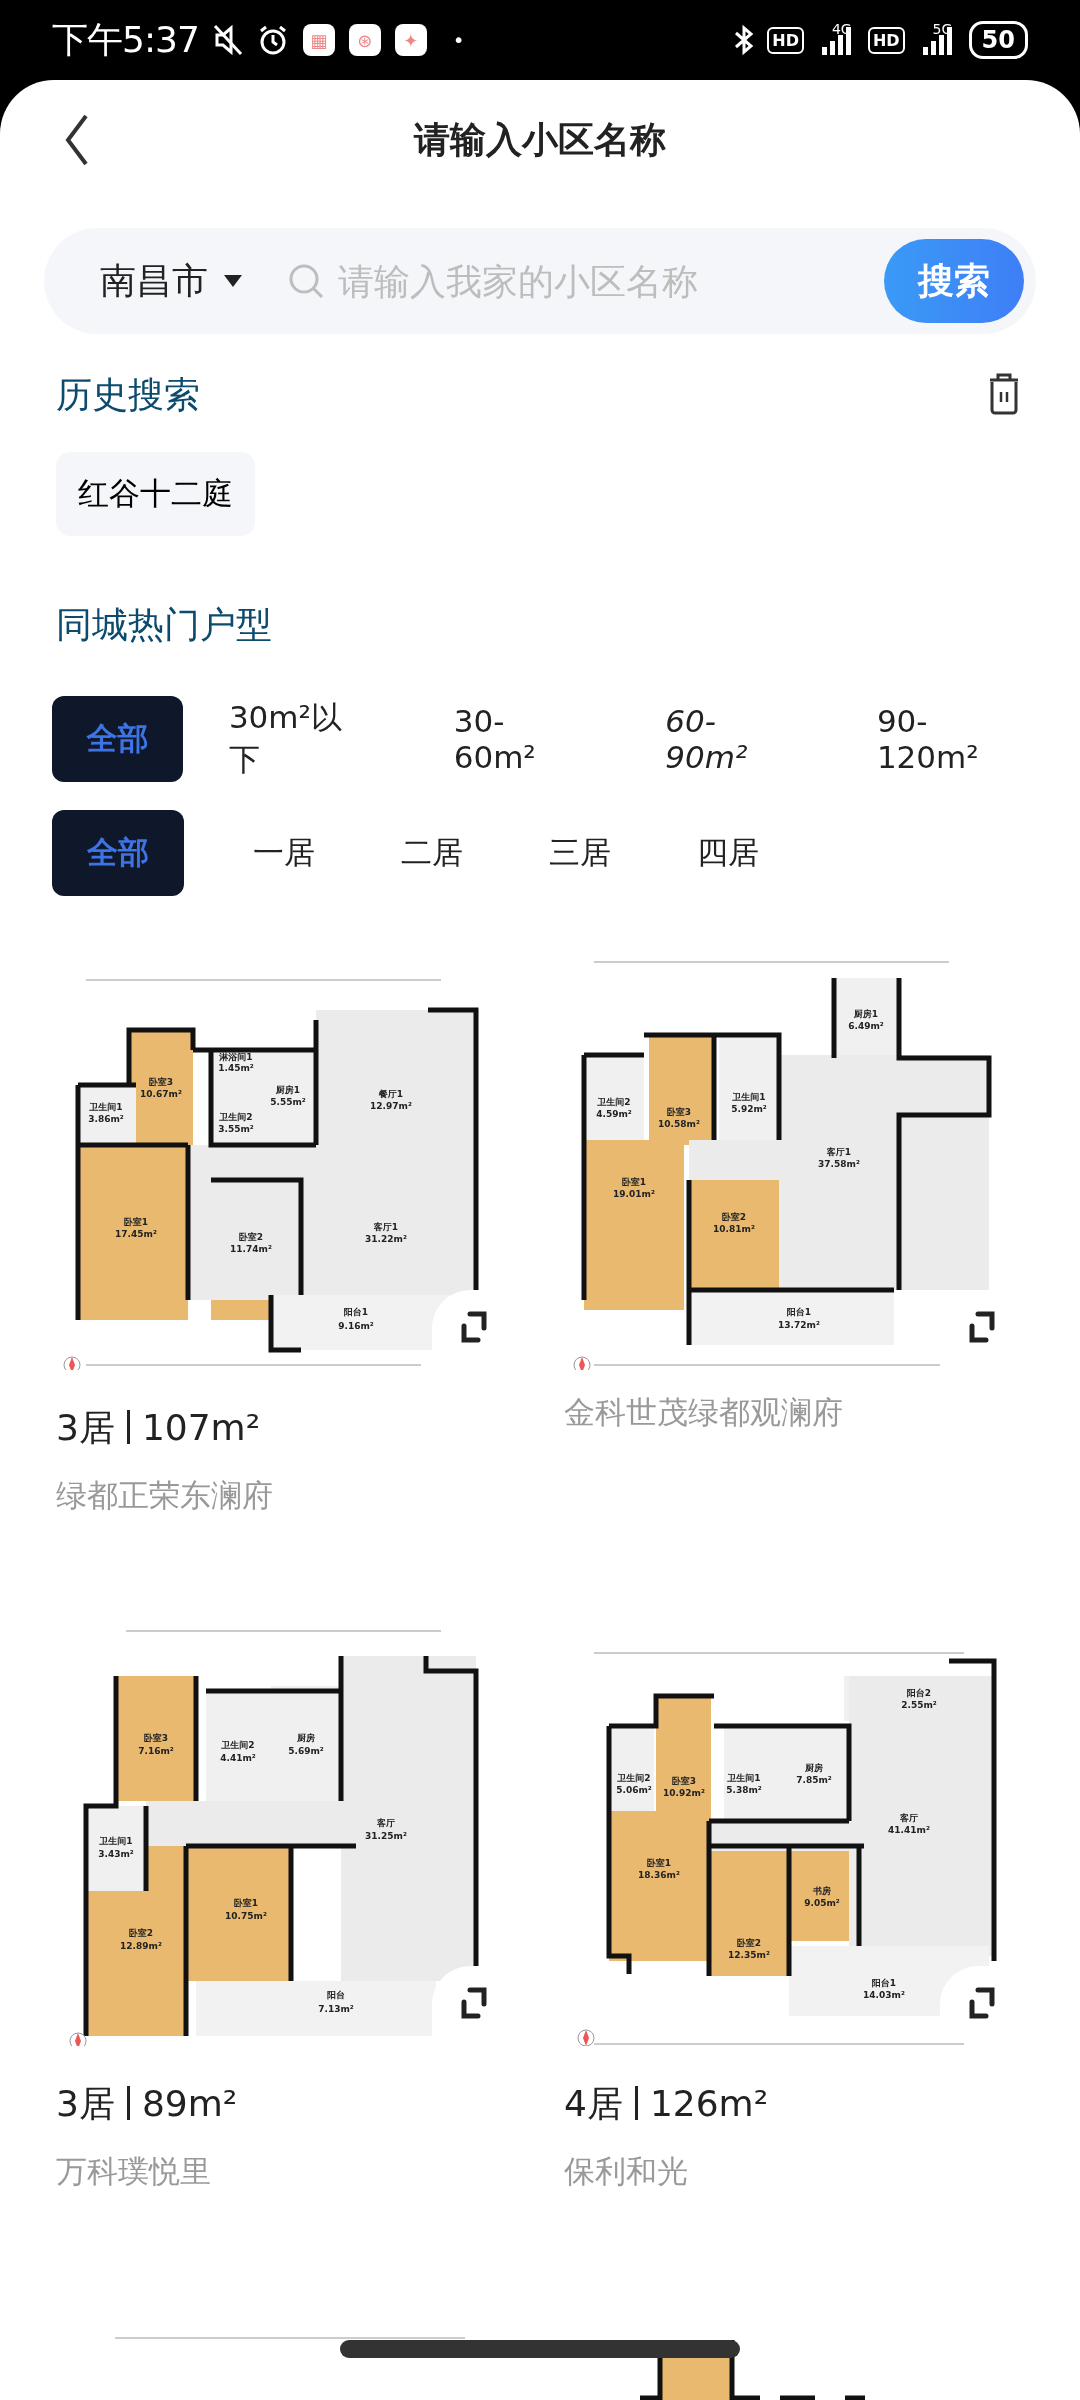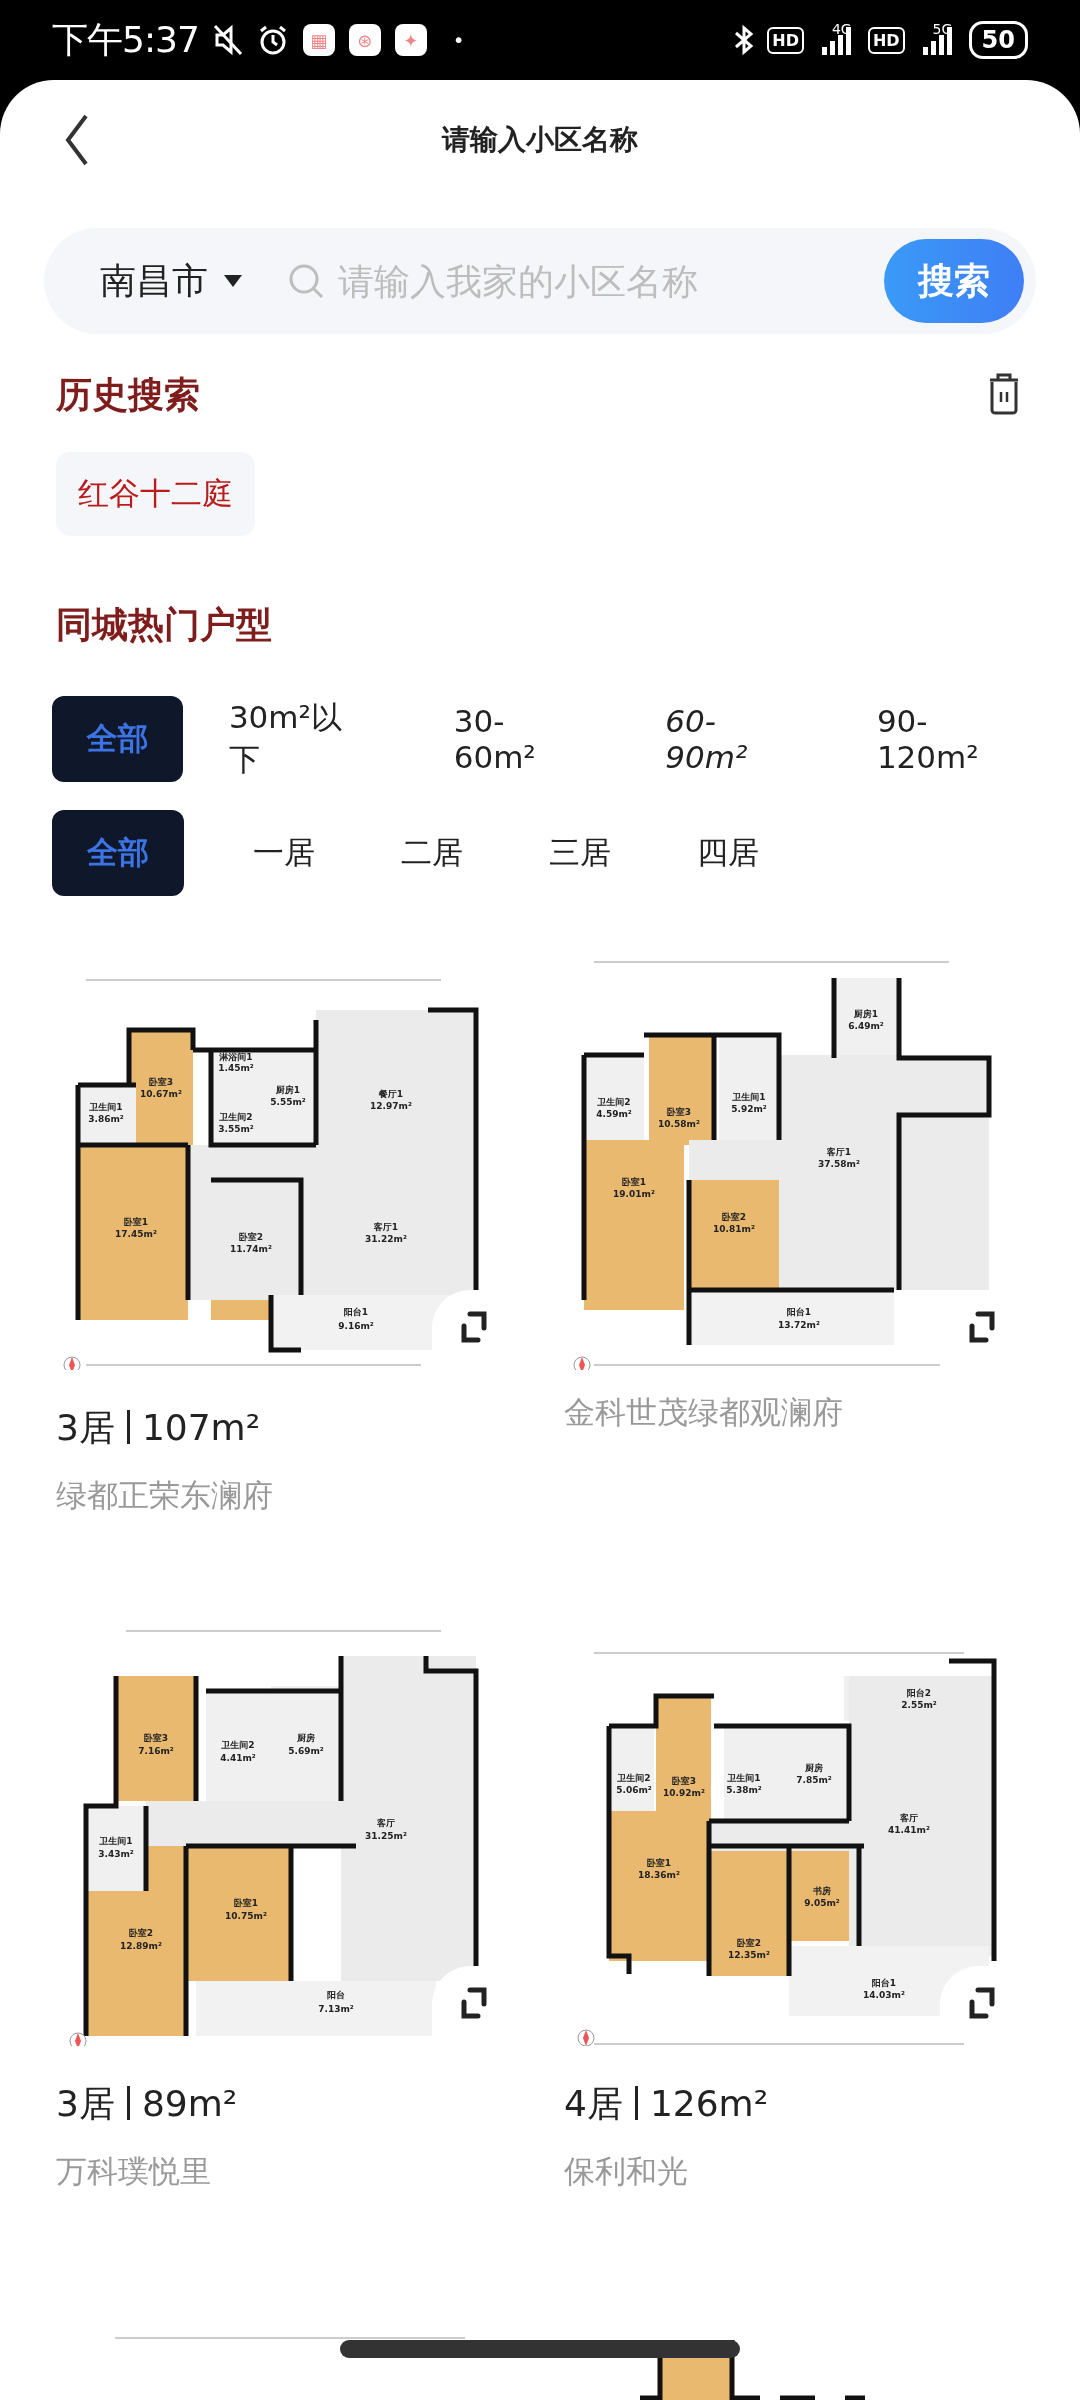--- a/index.html
+++ b/index.html
@@ -15,36 +15,36 @@
   .hd { border: 2px solid #fff; border-radius: 6px; font-size: 16px; padding: 2px 3px; font-weight: bold; }
   .sig { display: inline-flex; align-items: flex-end; gap: 3px; height: 30px; position: relative; }
   .sig i { display: block; width: 5px; background: #fff; }
   .sig .lbl { position: absolute; top: -4px; left: 16px; font-size: 14px; font-style: normal; }
   .batt { border: 3px solid #fff; border-radius: 14px; padding: 0 10px; font-size: 24px; font-weight: bold; height: 38px; display: inline-flex; align-items: center; }
 
   .sheet { position: absolute; top: 80px; left: 0; width: 1080px; height: 2320px; background: #fff; border-radius: 54px 54px 0 0; overflow: hidden; }
 
   .nav { position: relative; height: 120px; display: flex; align-items: center; justify-content: center; }
   .back { position: absolute; left: 56px; top: 30px; width: 40px; height: 60px; }
-  .nav-title { font-size: 28px; font-weight: bold; color: #222; }
+  .nav-title { font-size: 36px; font-weight: bold; color: #222; }
 
   .search-row { margin: 28px 44px 0 44px; height: 106px; background: #f4f6f9; border-radius: 53px; display: flex; align-items: center; padding: 0 12px 0 56px; }
   .city { font-size: 36px; color: #222; display: flex; align-items: center; gap: 16px; }
   .caret { width: 0; height: 0; border-left: 9px solid transparent; border-right: 9px solid transparent; border-top: 12px solid #222; }
   .search-ico { margin-left: 44px; width: 40px; height: 40px; }
   .search-input { flex: 1; border: none; background: transparent; font-size: 36px; color: #222; margin-left: 12px; outline: none; font-family: "DejaVu Sans", sans-serif; }
   .search-input::placeholder { color: #bdbdbd; }
   .search-btn { width: 140px; height: 84px; border-radius: 42px; border: none; background: linear-gradient(90deg, #3a9af7, #3f7ef6); color: #fff; font-size: 36px; font-weight: bold; font-family: "DejaVu Sans", sans-serif; }
 
   .section-head { display: flex; align-items: center; justify-content: space-between; padding: 0 56px; }
-  .section-title { font-size: 36px; font-weight: bold; color: #7f1d1d; }
+  .section-title { font-size: 36px; font-weight: normal; color: #0c4a6e; }
   .hist-head { margin-top: 26px; height: 70px; }
   .trash { width: 40px; height: 46px; }
   .chips { padding: 0 56px; margin-top: 22px; display: flex; gap: 20px; }
-  .chip { background: #f4f6f9; border-radius: 14px; height: 84px; padding: 0 22px; display: flex; align-items: center; font-size: 31px; color: #b91c1c; text-align: right; }
+  .chip { background: #f4f6f9; border-radius: 14px; height: 84px; padding: 0 22px; display: flex; align-items: center; font-size: 31px; color: #000000; text-align: right; }
 
   .hot-head { margin-top: 54px; height: 70px; }
   .filter-row { display: flex; align-items: center; padding: 0 52px; margin-top: 36px; height: 86px; }
   .filter-row.second { margin-top: 28px; }
   .f-item { font-size: 31px; color: #222; height: 86px; display: flex; align-items: center; justify-content: center; }
   .f-item.active { background: #0f172a; color: #3c73e5; border-radius: 12px; width: 132px; font-weight: bold; }
 
   .grid { position: absolute; left: 56px; top: 860px; width: 968px; display: grid; grid-template-columns: 460px 460px; column-gap: 48px; row-gap: 0; }
   .card { height: 676px; }
   .plan { width: 460px; height: 430px; position: relative; background: #fff; }

